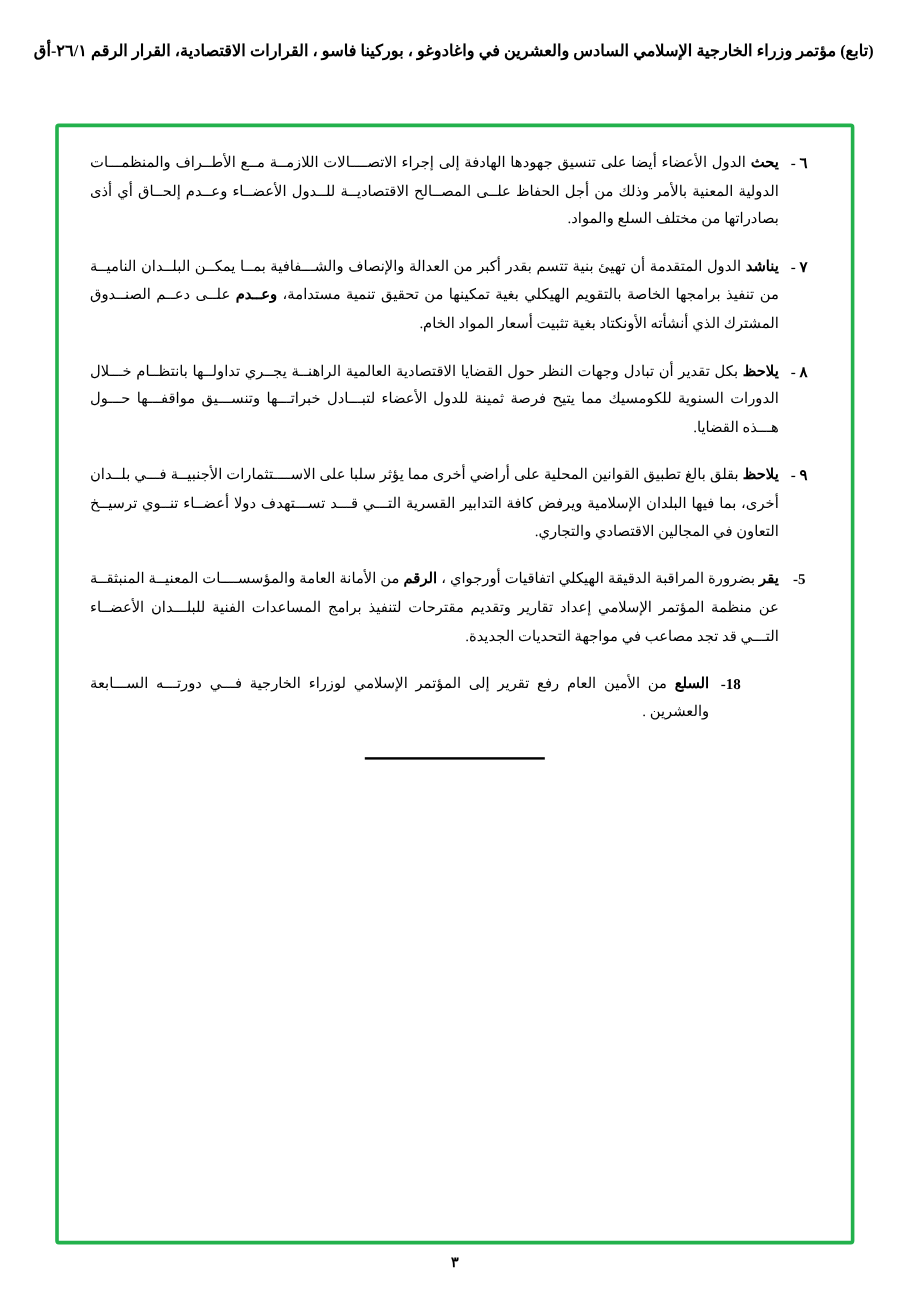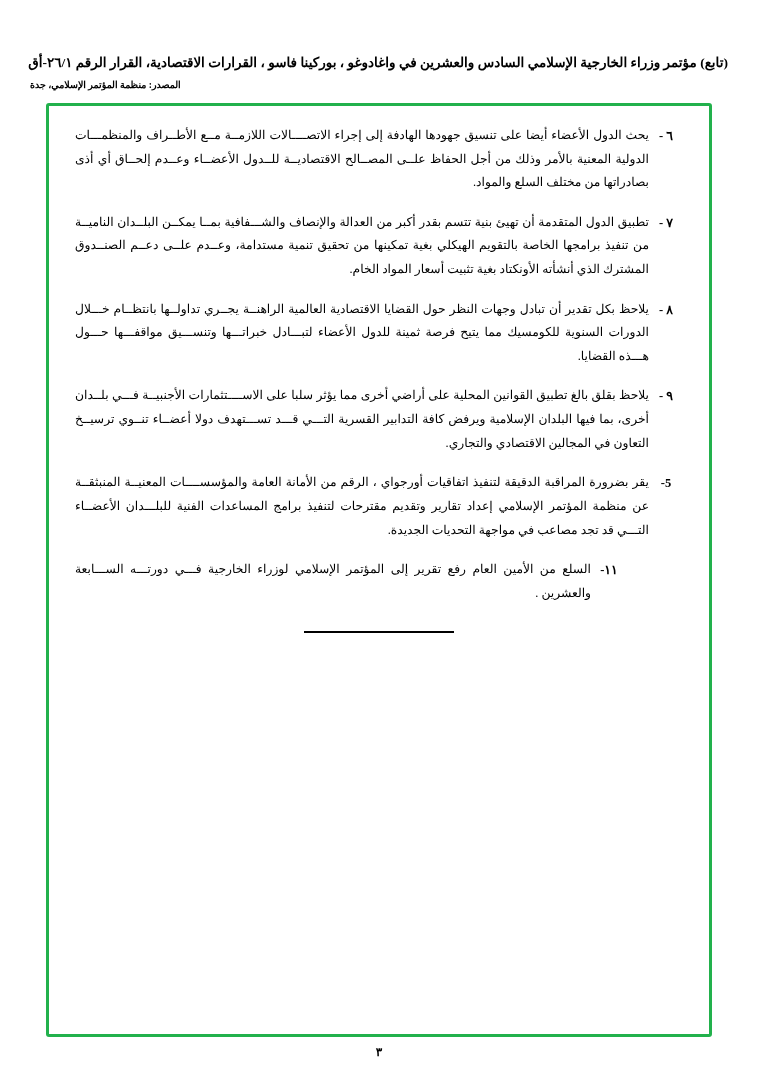--- a/index.html
+++ b/index.html
@@ -17,24 +17,24 @@
   }
   .page {
     width: 758px;
     height: 1078px;
     position: relative;
     box-sizing: border-box;
     padding: 0;
   }
   .header {
     position: absolute;
-    top: 54px;
+    top: 34px;
     left: 30px;
     right: 30px;
-    text-align: left;
+    text-align: right;
   }
   .header-title {
     font-size: 13.5px;
     font-weight: bold;
     line-height: 1.35;
     letter-spacing: 0px;
     white-space: nowrap;
   }
   .header-source {
     margin-top: 7px;
@@ -72,21 +72,21 @@
     white-space: nowrap;
   }
   .txt {
     flex: 1 1 auto;
     font-size: 12.3px;
     line-height: 1.92;
     text-align: justify;
     text-align-last: right;
   }
   .txt b {
-    font-weight: normal;
+    font-weight: bold;
   }
   .para-indent {
     margin-right: 56px;
   }
   .para-indent .num {
     flex: 0 0 36px;
   }
   .rule-wrap {
     margin-top: 26px;
     display: flex;
@@ -107,53 +107,52 @@
     font-weight: bold;
   }
 </style>
 </head>
 <body>
 
 <div class="page">
 
   <div class="header">
     <div class="header-title">(تابع) مؤتمر وزراء الخارجية الإسلامي السادس والعشرين في واغادوغو ، بوركينا فاسو ، القرارات الاقتصادية، القرار الرقم ٢٦/١-أق</div>
-    <div class="header-source">المصدر: منظمة المؤتمر الإسلامي، جدة</div>
   </div>
 
   <div class="frame">
     <div class="content">
 
       <div class="para">
         <div class="num">٦ -</div>
         <div class="txt"><b>يحث</b><span> الدول الأعضاء أيضا على تنسيق جهودها الهادفة إلى إجراء الاتصــــالات اللازمــة مــع الأطــراف والمنظمـــات الدولية المعنية بالأمر وذلك من أجل الحفاظ علــى المصــالح الاقتصاديــة للــدول الأعضــاء وعــدم إلحــاق أي أذى بصادراتها من مختلف السلع والمواد.</span></div>
       </div>
 
       <div class="para">
         <div class="num">٧ -</div>
-        <div class="txt"><b>تطبيق</b><span> الدول المتقدمة أن تهيئ بنية تتسم بقدر أكبر من العدالة والإنصاف والشـــفافية بمــا يمكــن البلــدان الناميــة من تنفيذ برامجها الخاصة بالتقويم الهيكلي بغية تمكينها من تحقيق تنمية مستدامة، </span><b>وعــدم</b><span> علــى دعــم الصنــدوق المشترك الذي أنشأته الأونكتاد بغية تثبيت أسعار المواد الخام.</span></div>
+        <div class="txt"><b>يناشد</b><span> الدول المتقدمة أن تهيئ بنية تتسم بقدر أكبر من العدالة والإنصاف والشـــفافية بمــا يمكــن البلــدان الناميــة من تنفيذ برامجها الخاصة بالتقويم الهيكلي بغية تمكينها من تحقيق تنمية مستدامة، </span><b>وعــدم</b><span> علــى دعــم الصنــدوق المشترك الذي أنشأته الأونكتاد بغية تثبيت أسعار المواد الخام.</span></div>
       </div>
 
       <div class="para">
         <div class="num">٨ -</div>
         <div class="txt"><b>يلاحظ</b><span> بكل تقدير أن تبادل وجهات النظر حول القضايا الاقتصادية العالمية الراهنــة يجــري تداولــها بانتظــام خـــلال الدورات السنوية للكومسيك مما يتيح فرصة ثمينة للدول الأعضاء لتبـــادل خبراتـــها وتنســـيق مواقفـــها حـــول هـــذه القضايا.</span></div>
       </div>
 
       <div class="para">
         <div class="num">٩ -</div>
         <div class="txt"><b>يلاحظ</b><span> بقلق بالغ تطبيق القوانين المحلية على أراضي أخرى مما يؤثر سلبا على الاســــتثمارات الأجنبيــة فـــي بلــدان أخرى، بما فيها البلدان الإسلامية ويرفض كافة التدابير القسرية التـــي قـــد تســـتهدف دولا أعضــاء تنــوي ترسيــخ التعاون في المجالين الاقتصادي والتجاري.</span></div>
       </div>
 
       <div class="para">
         <div class="num">5-</div>
-        <div class="txt"><b>يقر</b><span> بضرورة المراقبة الدقيقة لتنفيذ اتفاقيات أورجواي ، </span><b>الرقم</b><span> من الأمانة العامة والمؤسســــات المعنيــة المنبثقــة عن منظمة المؤتمر الإسلامي إعداد تقارير وتقديم مقترحات لتنفيذ برامج المساعدات الفنية للبلـــدان الأعضــاء التـــي قد تجد مصاعب في مواجهة التحديات الجديدة.</span></div>
+        <div class="txt"><b>يقر</b><span> بضرورة المراقبة الدقيقة الهيكلي اتفاقيات أورجواي ، </span><b>الرقم</b><span> من الأمانة العامة والمؤسســــات المعنيــة المنبثقــة عن منظمة المؤتمر الإسلامي إعداد تقارير وتقديم مقترحات لتنفيذ برامج المساعدات الفنية للبلـــدان الأعضــاء التـــي قد تجد مصاعب في مواجهة التحديات الجديدة.</span></div>
       </div>
 
       <div class="para para-indent">
-        <div class="num">١١-</div>
+        <div class="num">18-</div>
         <div class="txt"><b>السلع</b><span> من الأمين العام رفع تقرير إلى المؤتمر الإسلامي لوزراء الخارجية فـــي دورتـــه الســـابعة والعشرين .</span></div>
       </div>
 
       <div class="rule-wrap">
         <div class="rule"></div>
       </div>
 
     </div>
   </div>
 

